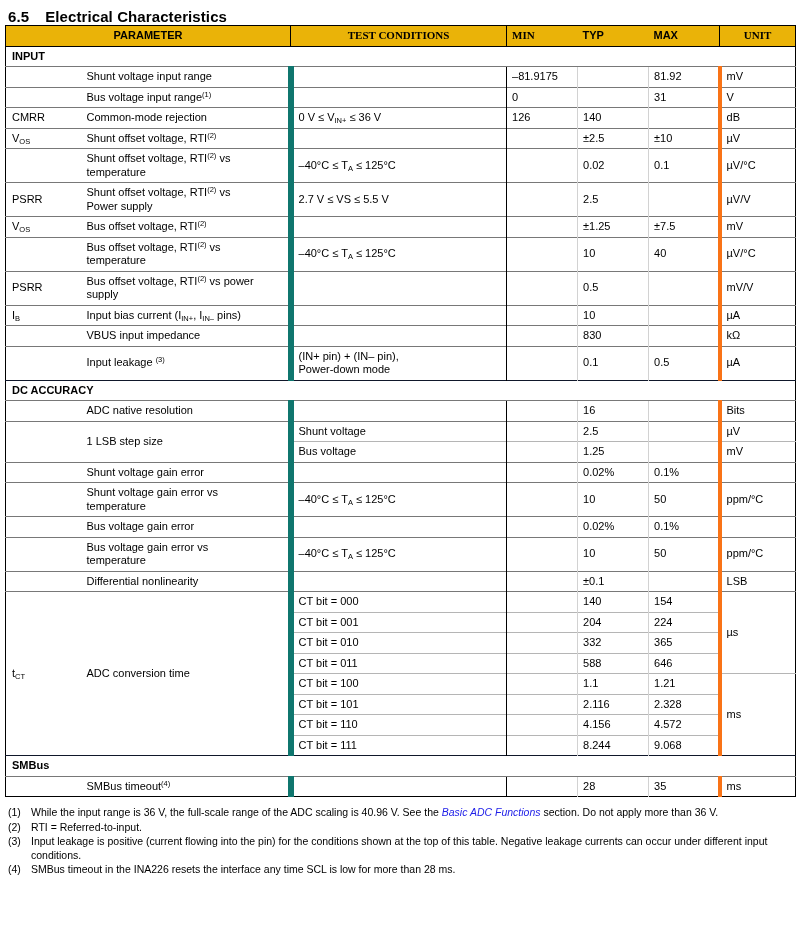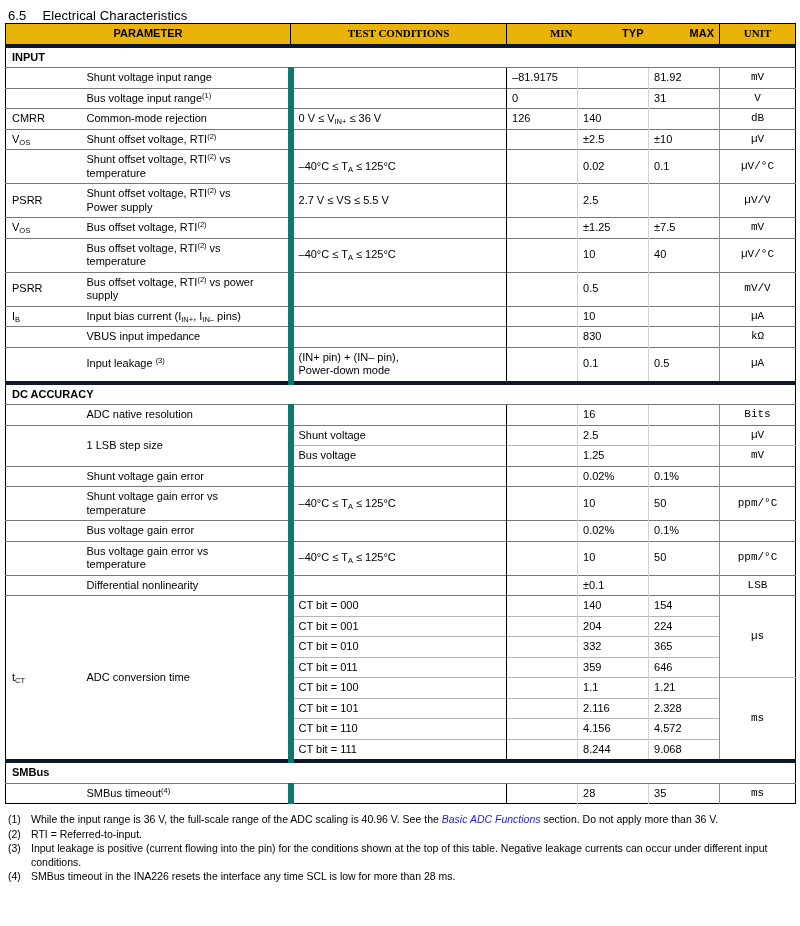--- a/index.html
+++ b/index.html
@@ -8,21 +8,21 @@
     width: 800px; height: 926px;
     background: #ffffff;
     color: #000;
     font-family: "Liberation Sans", "DejaVu Sans", sans-serif;
     overflow: hidden;
   }
   sub { font-size: 7.5px; vertical-align: -2px; line-height: 0; }
   sup { font-size: 7.5px; vertical-align: 4px; line-height: 0; }
 
   .title {
-    font-size: 13px; font-weight: normal;
+    font-size: 15px; font-weight: bold;
     margin: 8px 0 0 8px;
     letter-spacing: 0.1px;
   }
   .title .num { margin-right: 16px; }
 
   .subtitle {
     font-size: 11.5px;
     margin: 7px 0 5px 5px;
   }
 
@@ -35,38 +35,38 @@
     border: 1px solid #000;
   }
   th, td { line-height: 13.5px; overflow: hidden; }
   thead th {
     background: #eab308;
     font-weight: bold;
     padding: 3px 5px;
     border-bottom: 1px solid #000;
     text-align: center;
   }
-  thead th.c-min, thead th.c-typ, thead th.c-max { text-align: right; }
+  thead th.c-min, thead th.c-typ, thead th.c-max { text-align: left; }
   thead th.c-cond, thead th.c-min, thead th.c-unit { border-left: 1px solid #000; font-family: Liberation Serif, serif; }
 
   tbody td { padding: 3px 5px; vertical-align: middle; }
   tr.sec td {
     font-weight: bold;
-    border-top: 4px solid #0f172a;
+    border-top: 1px solid #0f172a;
     padding: 3px 5px 3px 6px;
   }
   tr.grp td { border-top: 1px solid #787878; }
   tr.sub td { border-top: 1px solid #b5b5b5; }
 
   td.sym  { padding-left: 6px; }
   td.par  { padding-left: 6px; }
   td.cond { border-left: 6px solid #0f766e; }
   td.min  { border-left: 1px solid #000; text-align: left; }
   td.typ, td.max { border-left: 1px solid #d2d2d2; text-align: left; }
-  td.unit { border-left: 1px solid #f97316; text-align: center; font-family: Liberation Mono, monospace; }
+  td.unit { border-left: 4px solid #f97316; text-align: left; }
 
   .link { color: #2121e8; font-style: italic; }
 
   .footnotes { margin: 9px 6px 0 8px; font-size: 10.5px; }
   .fn { display: flex; line-height: 13.5px; margin-bottom: 1px; }
   .fn-num { flex: none; width: 23px; }
   .fn-text { flex: 1; }
 </style>
 </head>
 <body>
@@ -298,21 +298,21 @@
         </tr>
         <tr class="sub">
           <td class="cond">CT bit = 010</td>
           <td class="min"></td>
           <td class="typ">332</td>
           <td class="max">365</td>
         </tr>
         <tr class="sub">
           <td class="cond">CT bit = 011</td>
           <td class="min"></td>
-          <td class="typ">359</td>
+          <td class="typ">588</td>
           <td class="max">646</td>
         </tr>
         <tr class="sub">
           <td class="cond">CT bit = 100</td>
           <td class="min"></td>
           <td class="typ">1.1</td>
           <td class="max">1.21</td>
           <td class="unit" rowspan="4">ms</td>
         </tr>
         <tr class="sub">

